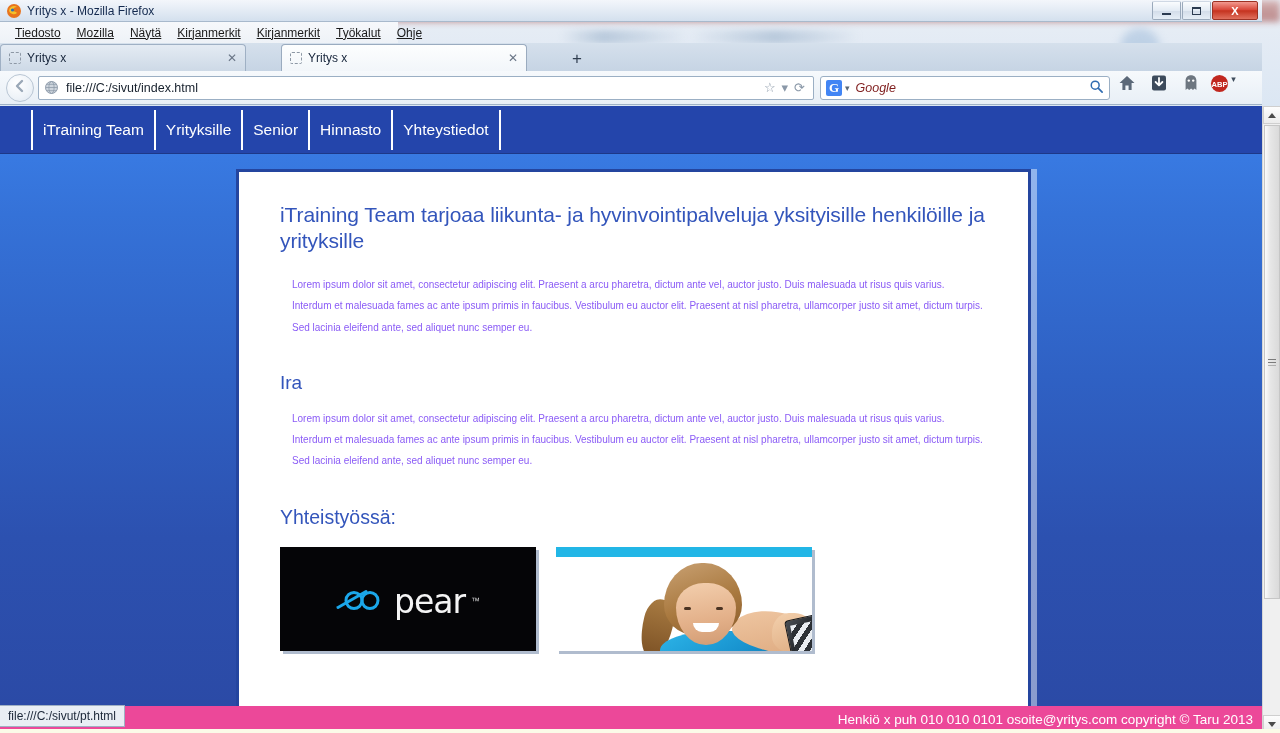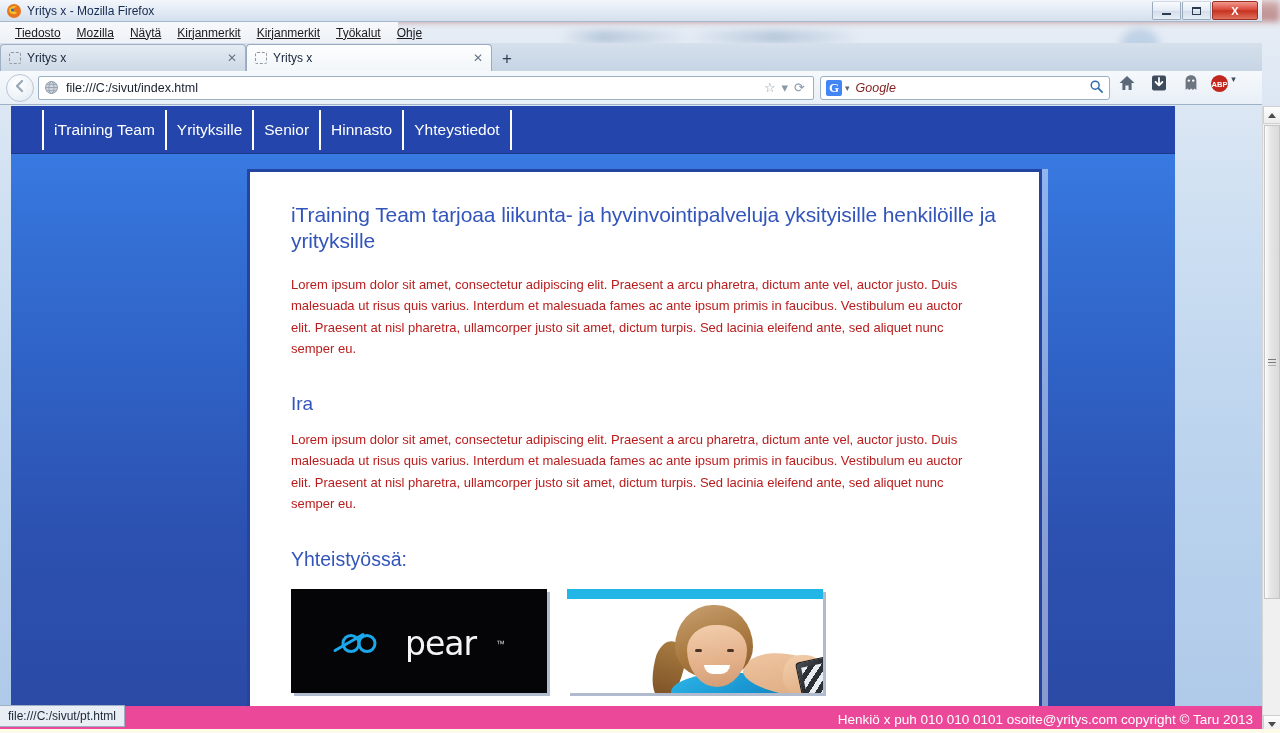--- a/index.html
+++ b/index.html
@@ -90,21 +90,21 @@
   }
   .menu-item {
     font-size: 12px; color: #1a1a1a; padding: 2px 8px; white-space: nowrap;
   }
   .menu-item u { text-decoration: underline; }
 
   
   .ff-tabstrip {
     position: absolute; left: 0; top: 43px; width: 1262px; height: 28px;
     background: linear-gradient(180deg,#d5e0ec 0%,#c6d4e4 100%);
-    display: flex; align-items: flex-end;
+    display: flex; align-items: flex-end; gap: 35px;
   }
   .tab {
     height: 27px; width: 246px;
     display: flex; align-items: center;
     padding: 0 6px 0 8px;
     border: 1px solid #9fb0c4; border-bottom: none;
     border-top-left-radius: 4px; border-top-right-radius: 4px;
     background: linear-gradient(180deg,#e4ebf3 0%,#cdd9e6 100%);
     position: relative;
   }
@@ -165,21 +165,21 @@
   .search-text { flex:1; font-size: 12.5px; color: #7f1d1d; font-style: italic; }
   .search-mag { color:#3a6ea5; font-size: 14px; }
 
   .toolicon {
     width: 30px; height: 28px; margin-left: 2px; flex: none;
     display:flex; align-items:flex-start; justify-content:center;
   }
 
   
   .viewport {
-    position: absolute; left: 11px; top: 106px; width: 1164px; height: 600px;
+    position: absolute; left: 0; top: 106px; width: 1262px; height: 600px;
     overflow: hidden;
     background: linear-gradient(180deg,#3b80ea 0%,#3572d8 18%,#2f61c4 45%,#2c51b0 72%,#2b4aa6 100%);
   }
 
   .site-nav {
     position: absolute; left: 0; top: 0; width: 1262px; height: 48px;
     background: #2445ab;
     border-bottom: 1px solid #1d3888;
     display: flex; align-items: center; padding-left: 31px;
   }
@@ -208,34 +208,34 @@
   .h1 {
     font-size: 21px; line-height: 26px; color: #3355bb; font-weight: normal;
     margin: 0 0 20px 0; letter-spacing: -0.1px;
   }
   .h2 {
     font-size: 19px; color: #3355bb; font-weight: normal;
     margin: 0 0 14px 0;
   }
   .h2.partners { margin-top: 16px; margin-bottom: 18px; font-size: 19.5px; }
   .body-p {
-    font-size: 13px; line-height: 21.3px; color: #b91c1c;
-    margin: 0 0 34px 0; width: 694px;
+    font-size: 10px; line-height: 21.3px; color: #8b5cf6;
+    margin: 0 0 34px 12px; width: 694px;
   }
 
   .partner-row { display: flex; gap: 20px; }
   .partner-card {
     width: 256px; height: 104px; position: relative;
     box-shadow: 3px 3px 0 rgba(150,165,190,.75);
     overflow: hidden;
   }
   .partner-card.dark { background: #050507; }
   .pear-mark {
     position: absolute; left: 50%; top: 52%; transform: translate(-50%,-50%);
-    display: flex; align-items: center; gap: 20px; justify-content: center;
+    display: flex; align-items: center; gap: 6px; justify-content: center;
   }
   .pear-word {
     font-size: 33px; color: #f4f4f4; font-family: "DejaVu Sans", sans-serif;
     letter-spacing: -1px; line-height: 1;
   }
   .pear-tm { font-size: 9px; color: #cfcfcf; vertical-align: super; }
 
   .partner-card.photo { background: #ffffff; }
   .photo-topbar { height: 10px; background: #22b6e6; }
   .photo-scene { position: absolute; inset: 10px 0 0 0; background:#fff; overflow:hidden; }

